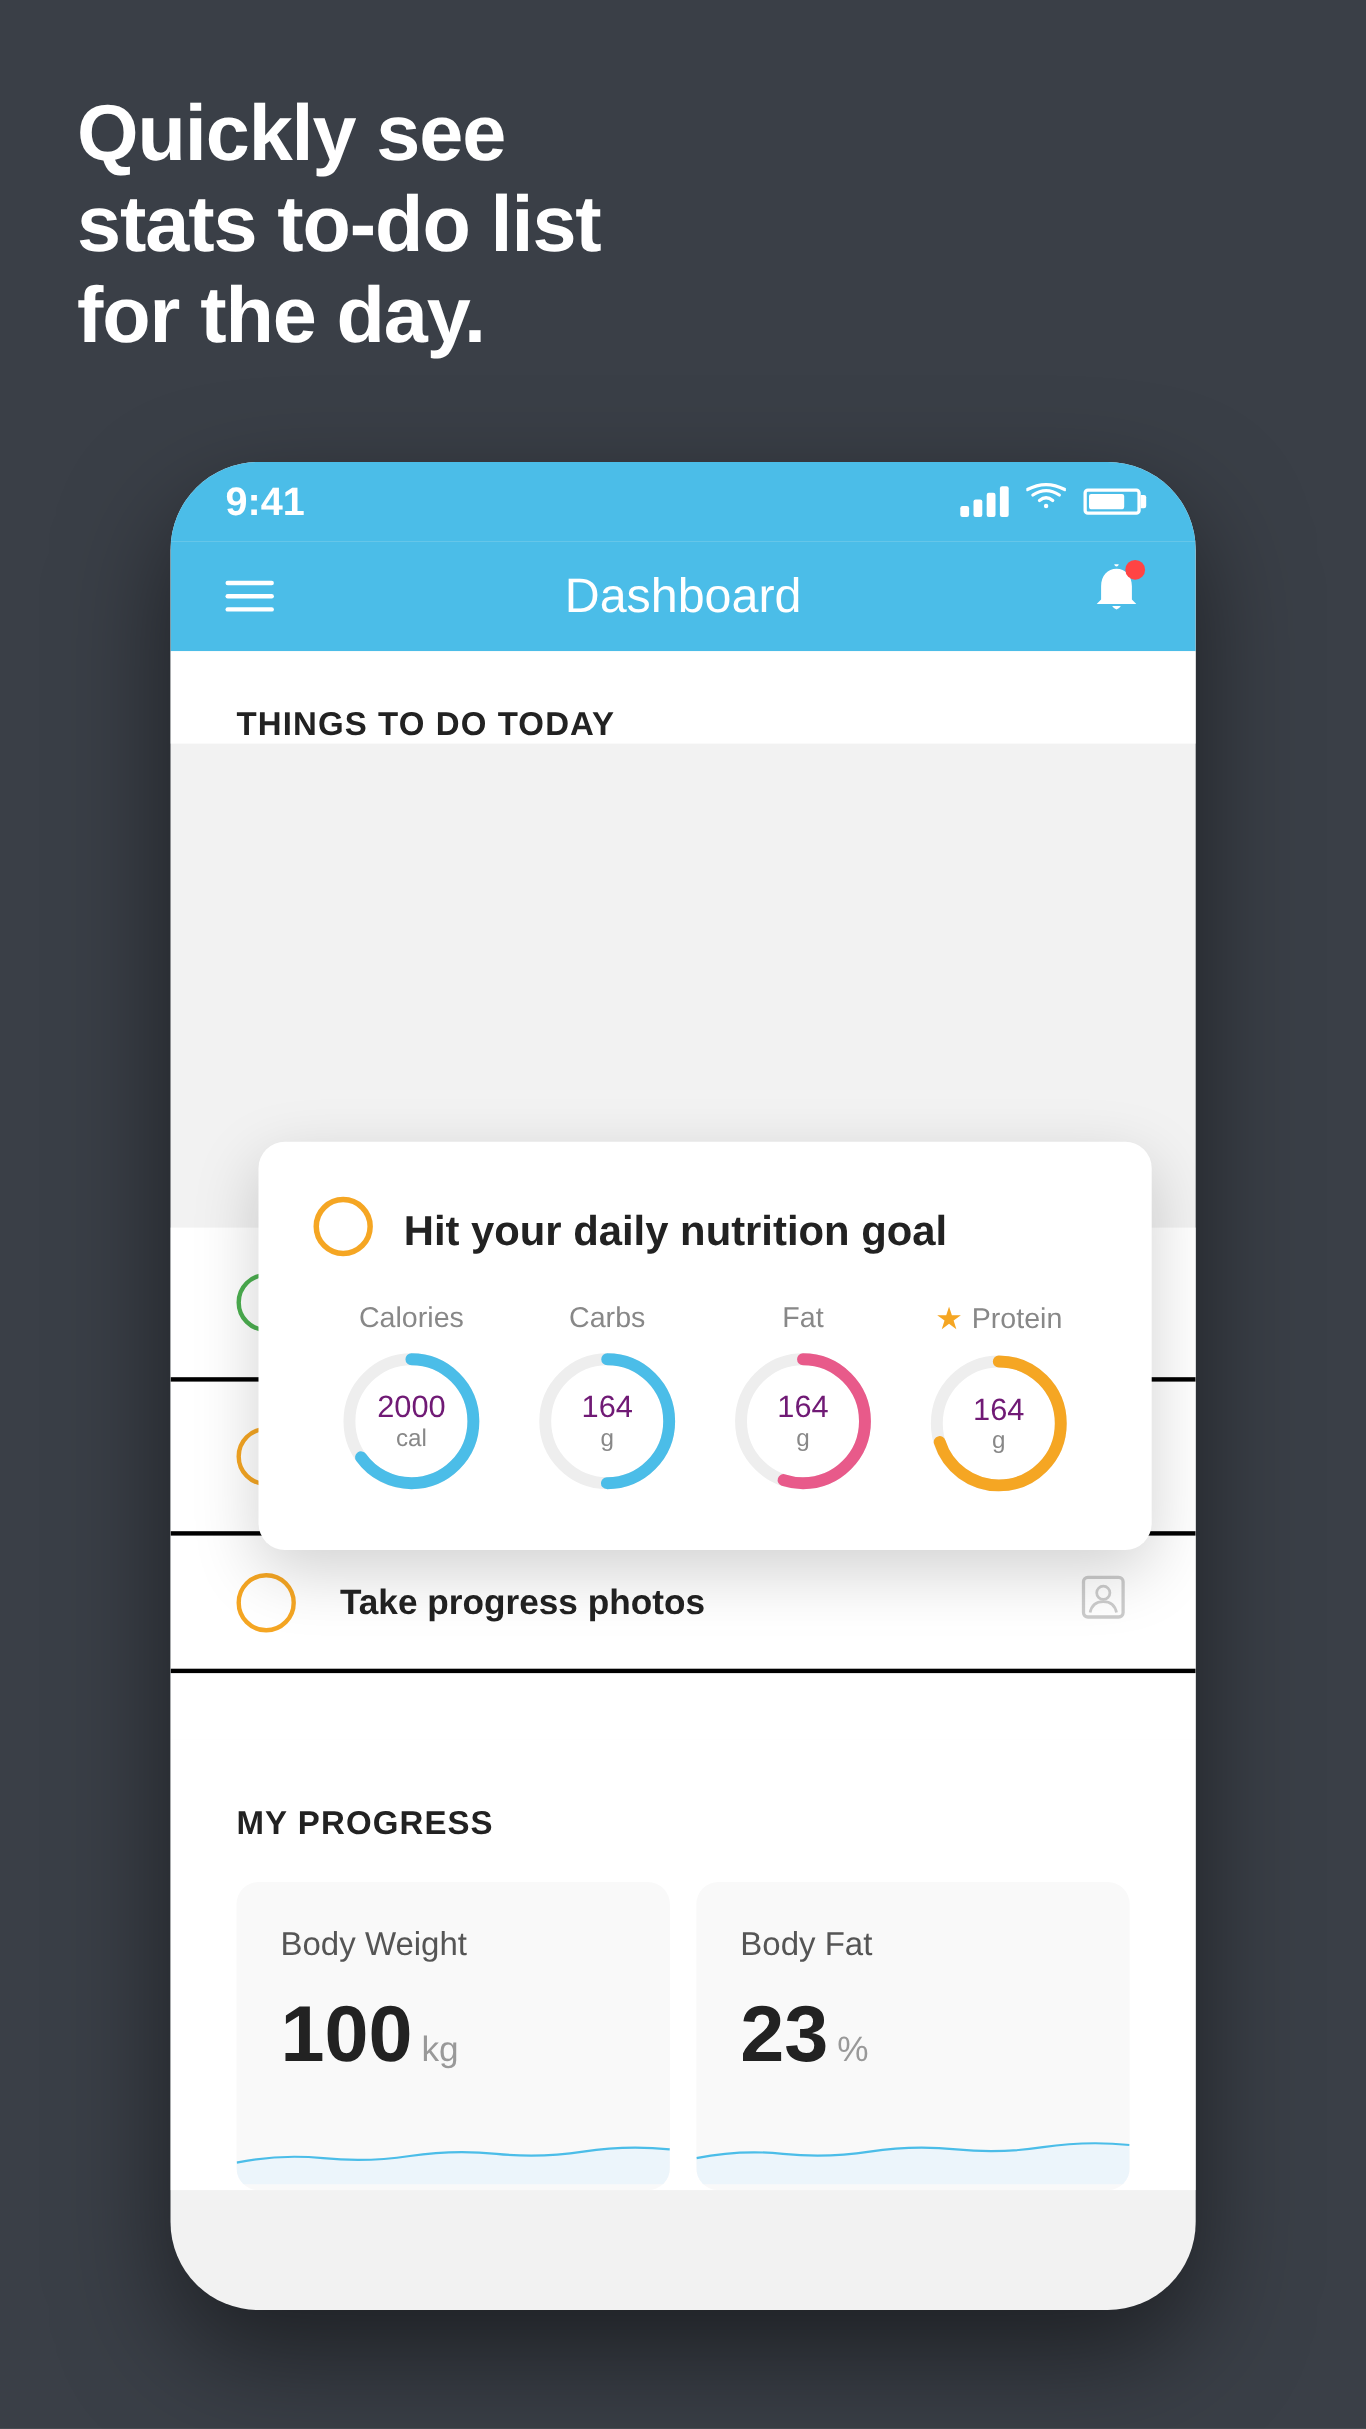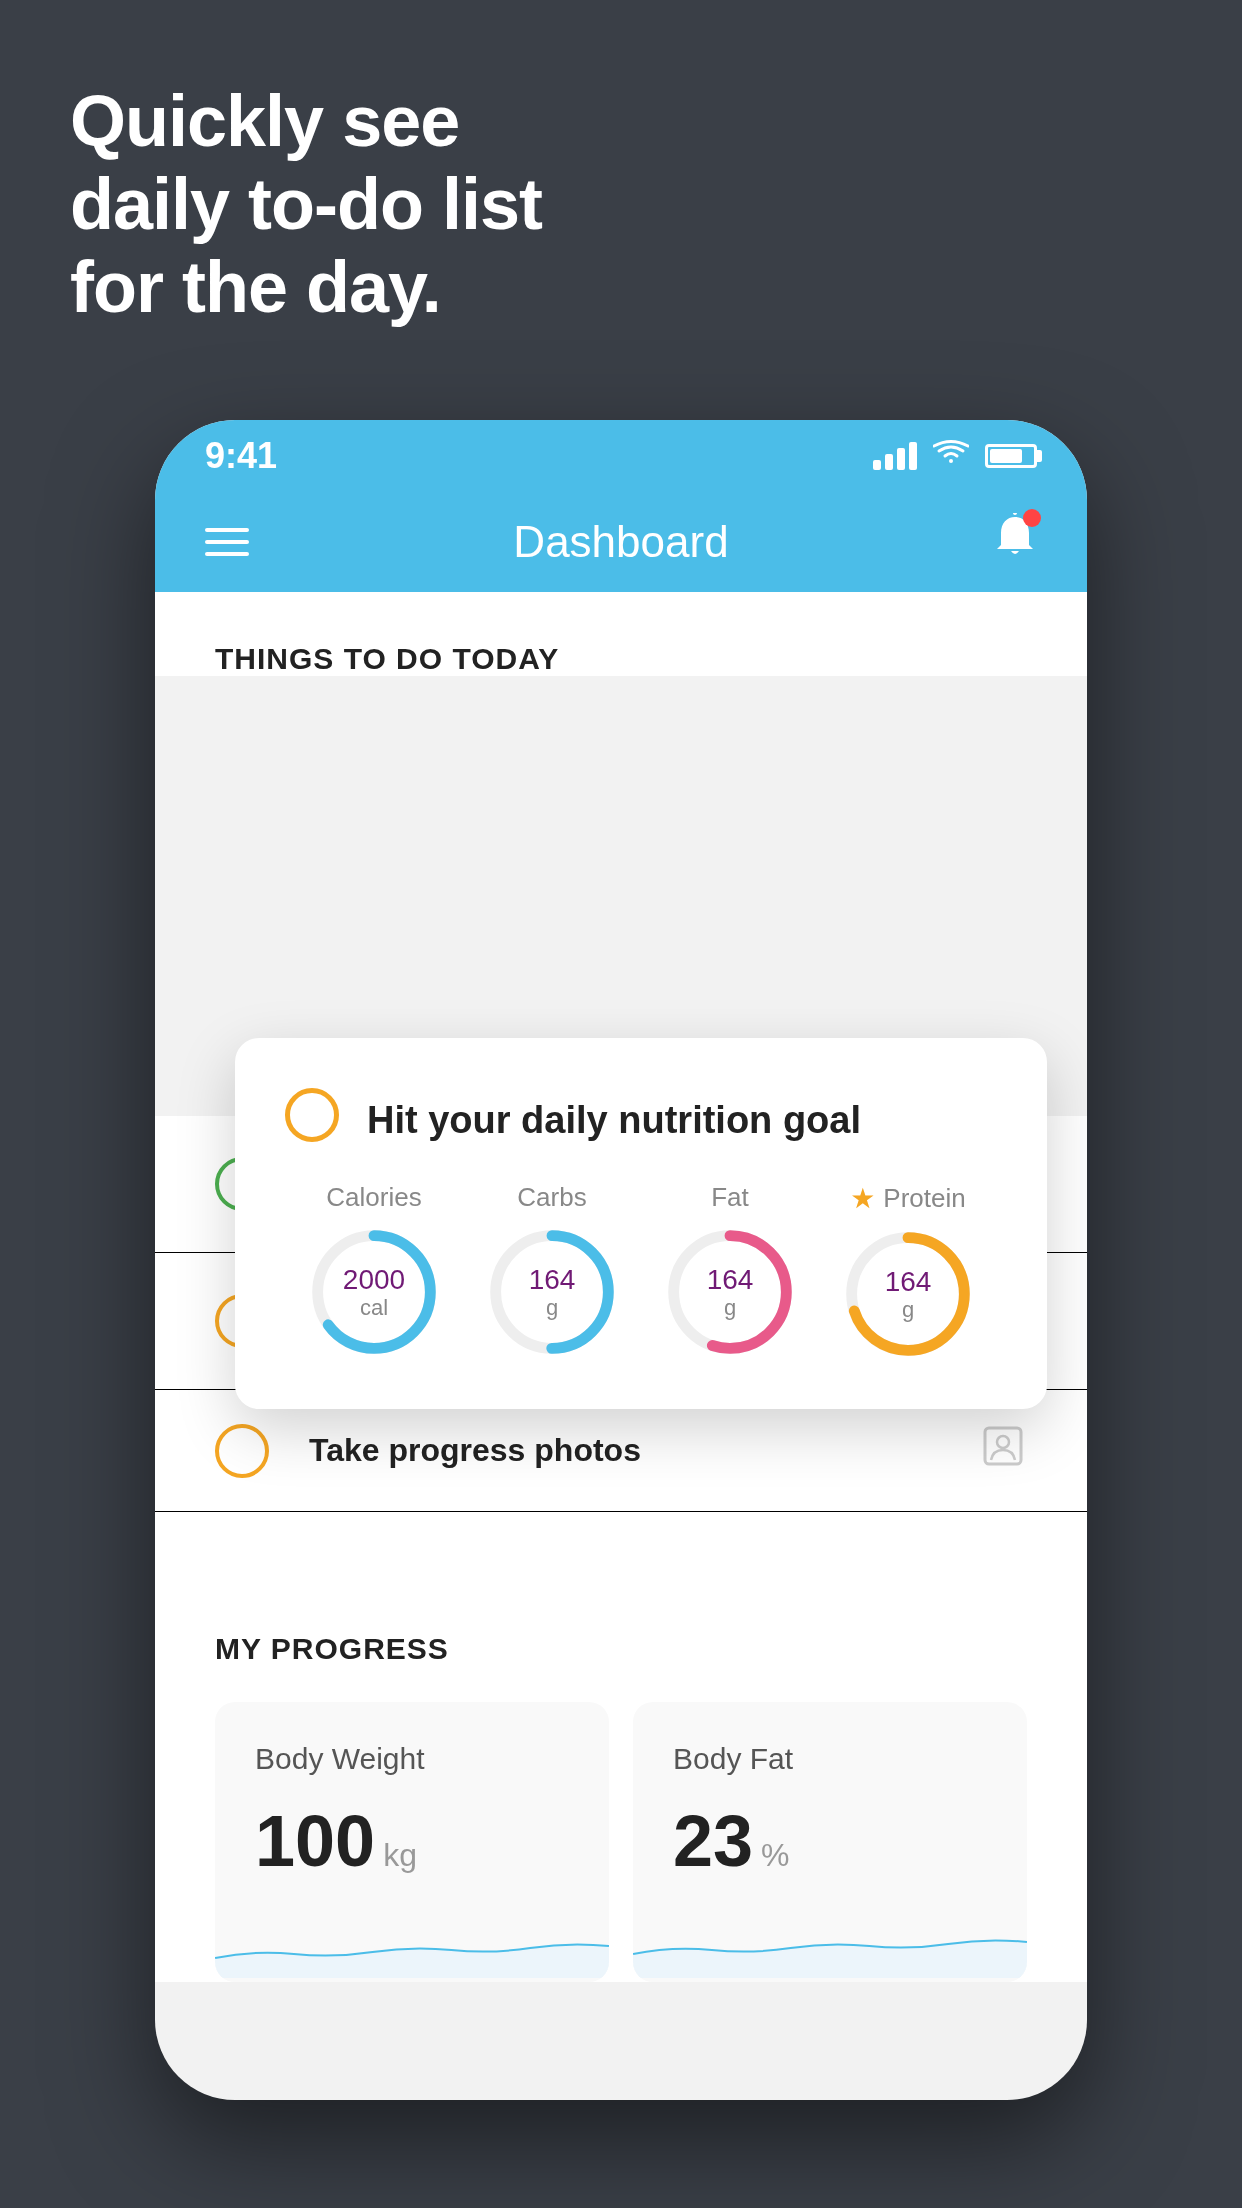--- a/index.html
+++ b/index.html
@@ -281,21 +281,21 @@
     
     .todo-list {
       background: #fff;
       margin-top: 420px;
     }
 
     .todo-item {
       display: flex;
       align-items: center;
       padding: 32px 60px;
-      border-bottom: 1px solid #000000;
+      border-bottom: 4px solid #000000;
       gap: 40px;
       position: relative;
     }
 
     .todo-circle {
       width: 54px;
       height: 54px;
       border-radius: 50%;
       border: 4px solid #f5a623;
       flex-shrink: 0;
@@ -374,21 +374,21 @@
       right: 0;
     }
   </style>
 </head>
 <body>
 
 <div class="bg-overlay"></div>
 
 <div class="headline">
   <div>Quickly see</div>
-  <div>daily to-do list</div>
+  <div>stats to-do list</div>
   <div>for the day.</div>
 </div>
 
 <div class="phone-mockup">
 
   <div class="status-bar">
     <span class="status-time">9:41</span>
     <div class="status-icons">
       <div class="signal-bars">
         <div class="signal-bar" style="height:10px;"></div>

